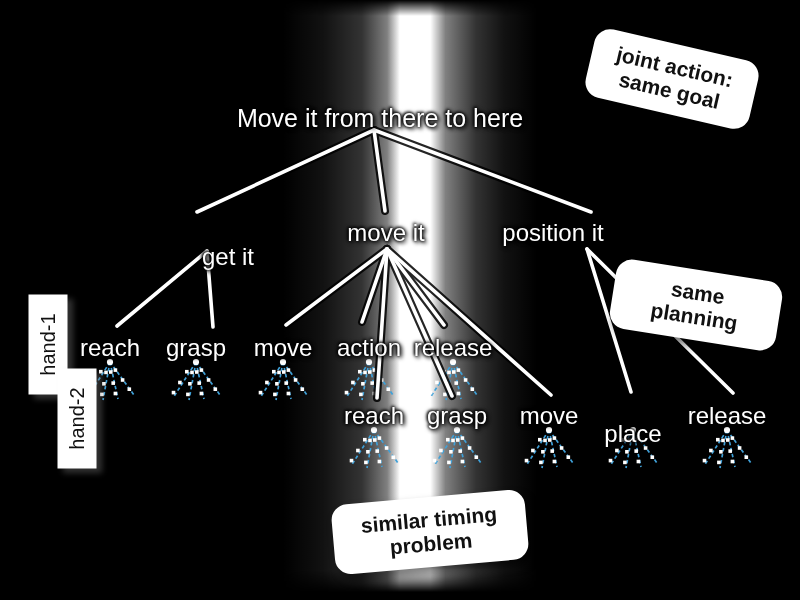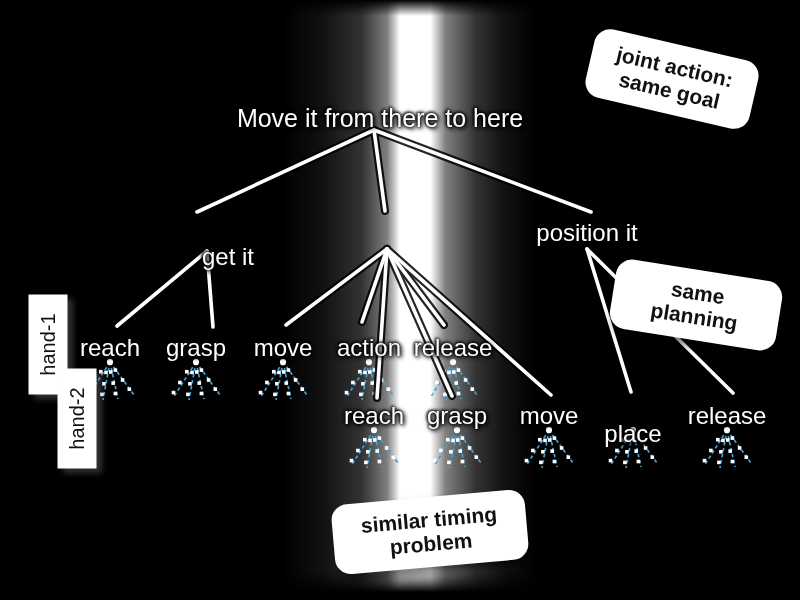--- a/index.html
+++ b/index.html
@@ -111,21 +111,22 @@
       <use href="#fan" xlink:href="#fan" x="695" y="426" width="64" height="44"></use>
     </g>
 
     <use href="#treelines" xlink:href="#treelines" class="halo"></use>
     <use href="#treelines" xlink:href="#treelines" class="wire"></use>
   </svg>
 
   <div class="node-label title" style="left:380px;top:82px;margin-top:22px;">Move it from there to here</div>
 
   <div class="node-label" style="left:228px;top:219px;margin-top:24px;">get it</div>
-  <div class="node-label" style="left:587px;top:219px;text-align:right;">position it</div>
+  <div class="node-label" style="left:386px;top:219px;">move it</div>
+  <div class="node-label" style="left:553px;top:219px;text-align:right;">position it</div>
 
   <div class="node-label" style="left:110px;top:334px;">reach</div>
   <div class="node-label" style="left:196px;top:334px;">grasp</div>
   <div class="node-label" style="left:283px;top:334px;">move</div>
   <div class="node-label" style="left:369px;top:334px;">action</div>
   <div class="node-label" style="left:453px;top:334px;">release</div>
 
   <div class="node-label" style="left:374px;top:402px;">reach</div>
   <div class="node-label" style="left:457px;top:402px;">grasp</div>
   <div class="node-label" style="left:549px;top:402px;">move</div>

